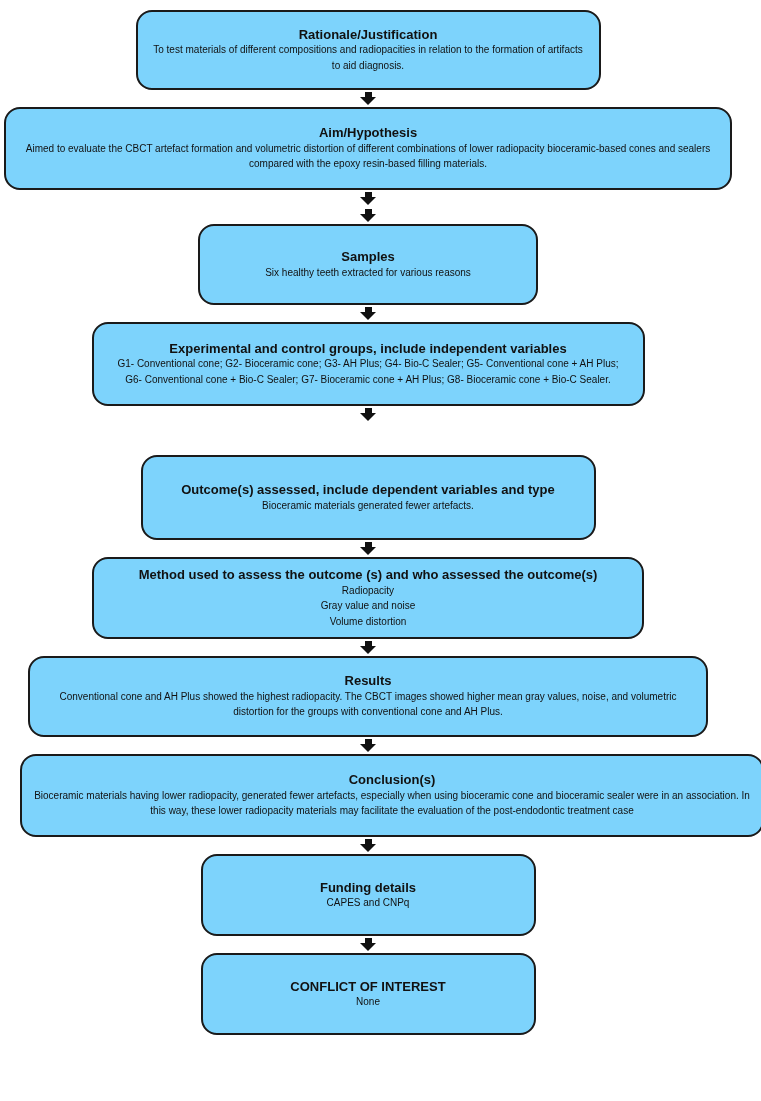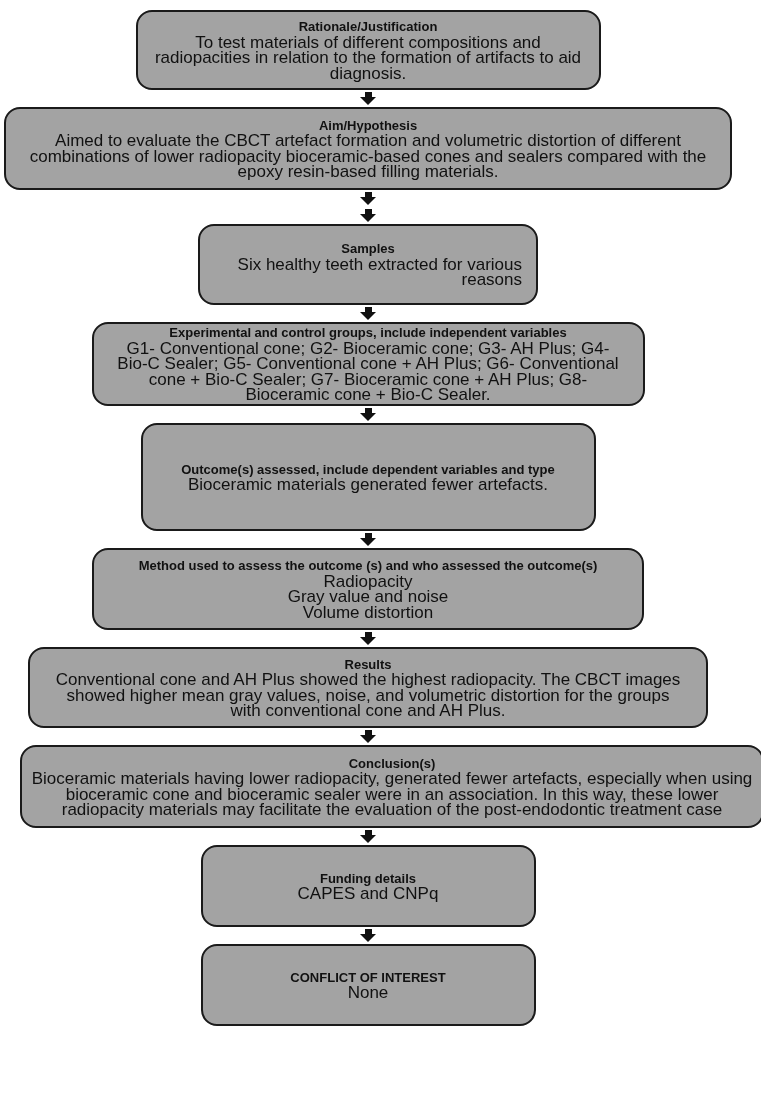--- a/index.html
+++ b/index.html
@@ -18,48 +18,48 @@
     padding-top: 10px;
     padding-right: 25px; 
     display: flex;
     flex-direction: column;
     align-items: center;
   }
   .box {
     box-sizing: border-box;
     border: 2px solid #1a1a1a;
     border-radius: 16px;
-    background: #a3a3a3;
+    background: #7dd3fc;
     display: flex;
     flex-direction: column;
     justify-content: center;
     align-items: center;
     text-align: center;
     padding: 2px 14px;
     position: relative;
   }
   .box .title {
     font-size: 13px;
     line-height: 15.5px;
     font-weight: 700;
     margin: 0;
   }
   .box .body {
-    font-size: 17px;
+    font-size: 10px;
     line-height: 15.5px;
     margin: 0;
     white-space: pre-line;
   }
   
   .b1  { width: 465px; height: 80px; }
   .b2  { width: 728px; height: 83px; padding: 2px 16px; }
   .b3  { width: 420px; height: 82px; }
   .b4  { width: 340px; height: 81px; text-align: right; }
   .b5  { width: 553px; height: 84px; padding: 2px 20px; }
-  .b6  { width: 455px; height: 108px; }
+  .b6  { width: 455px; height: 85px; margin-top: 32px; }
   .b7  { width: 552px; height: 82px; }
   .b8  { width: 680px; height: 81px; padding: 14px 20px; }
   .b9  { width: 744px; height: 83px; padding: 2px 8px; left: 24px; }
   .b10 { width: 335px; height: 82px; }
   .b11 { width: 335px; height: 82px; }
 
   .arrow-gap {
     height: 17px;
     display: flex;
     align-items: flex-start;

